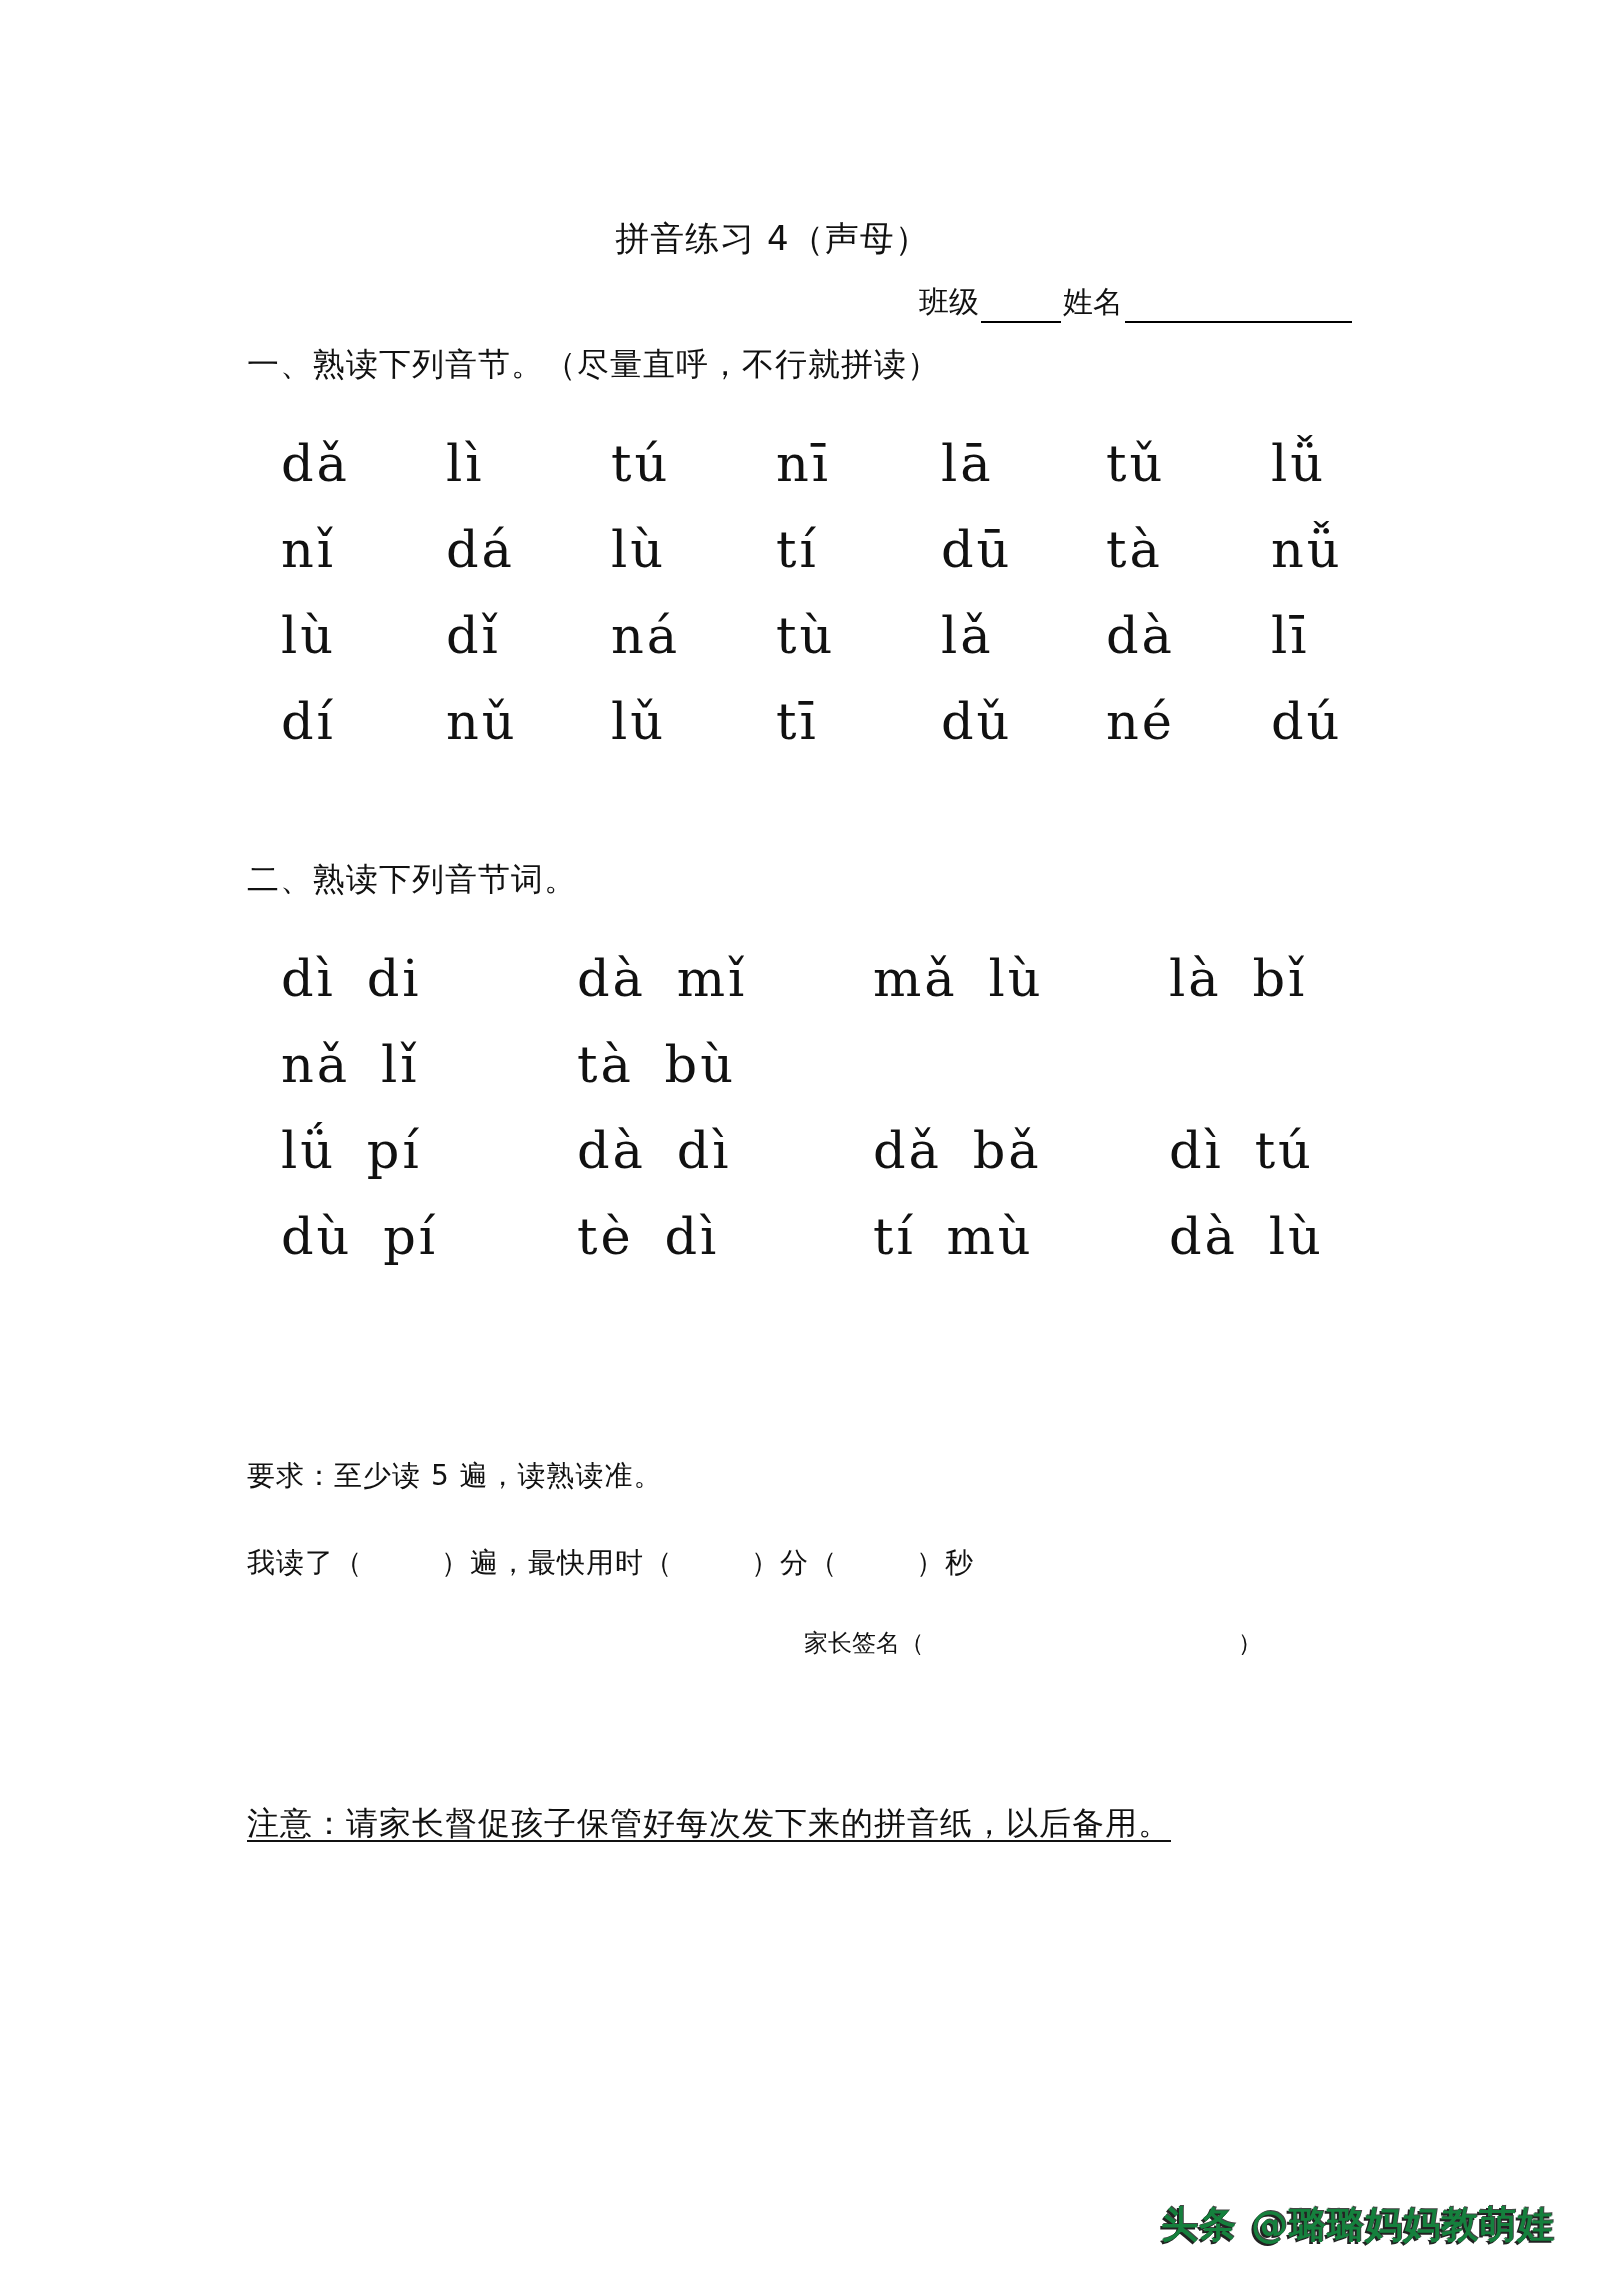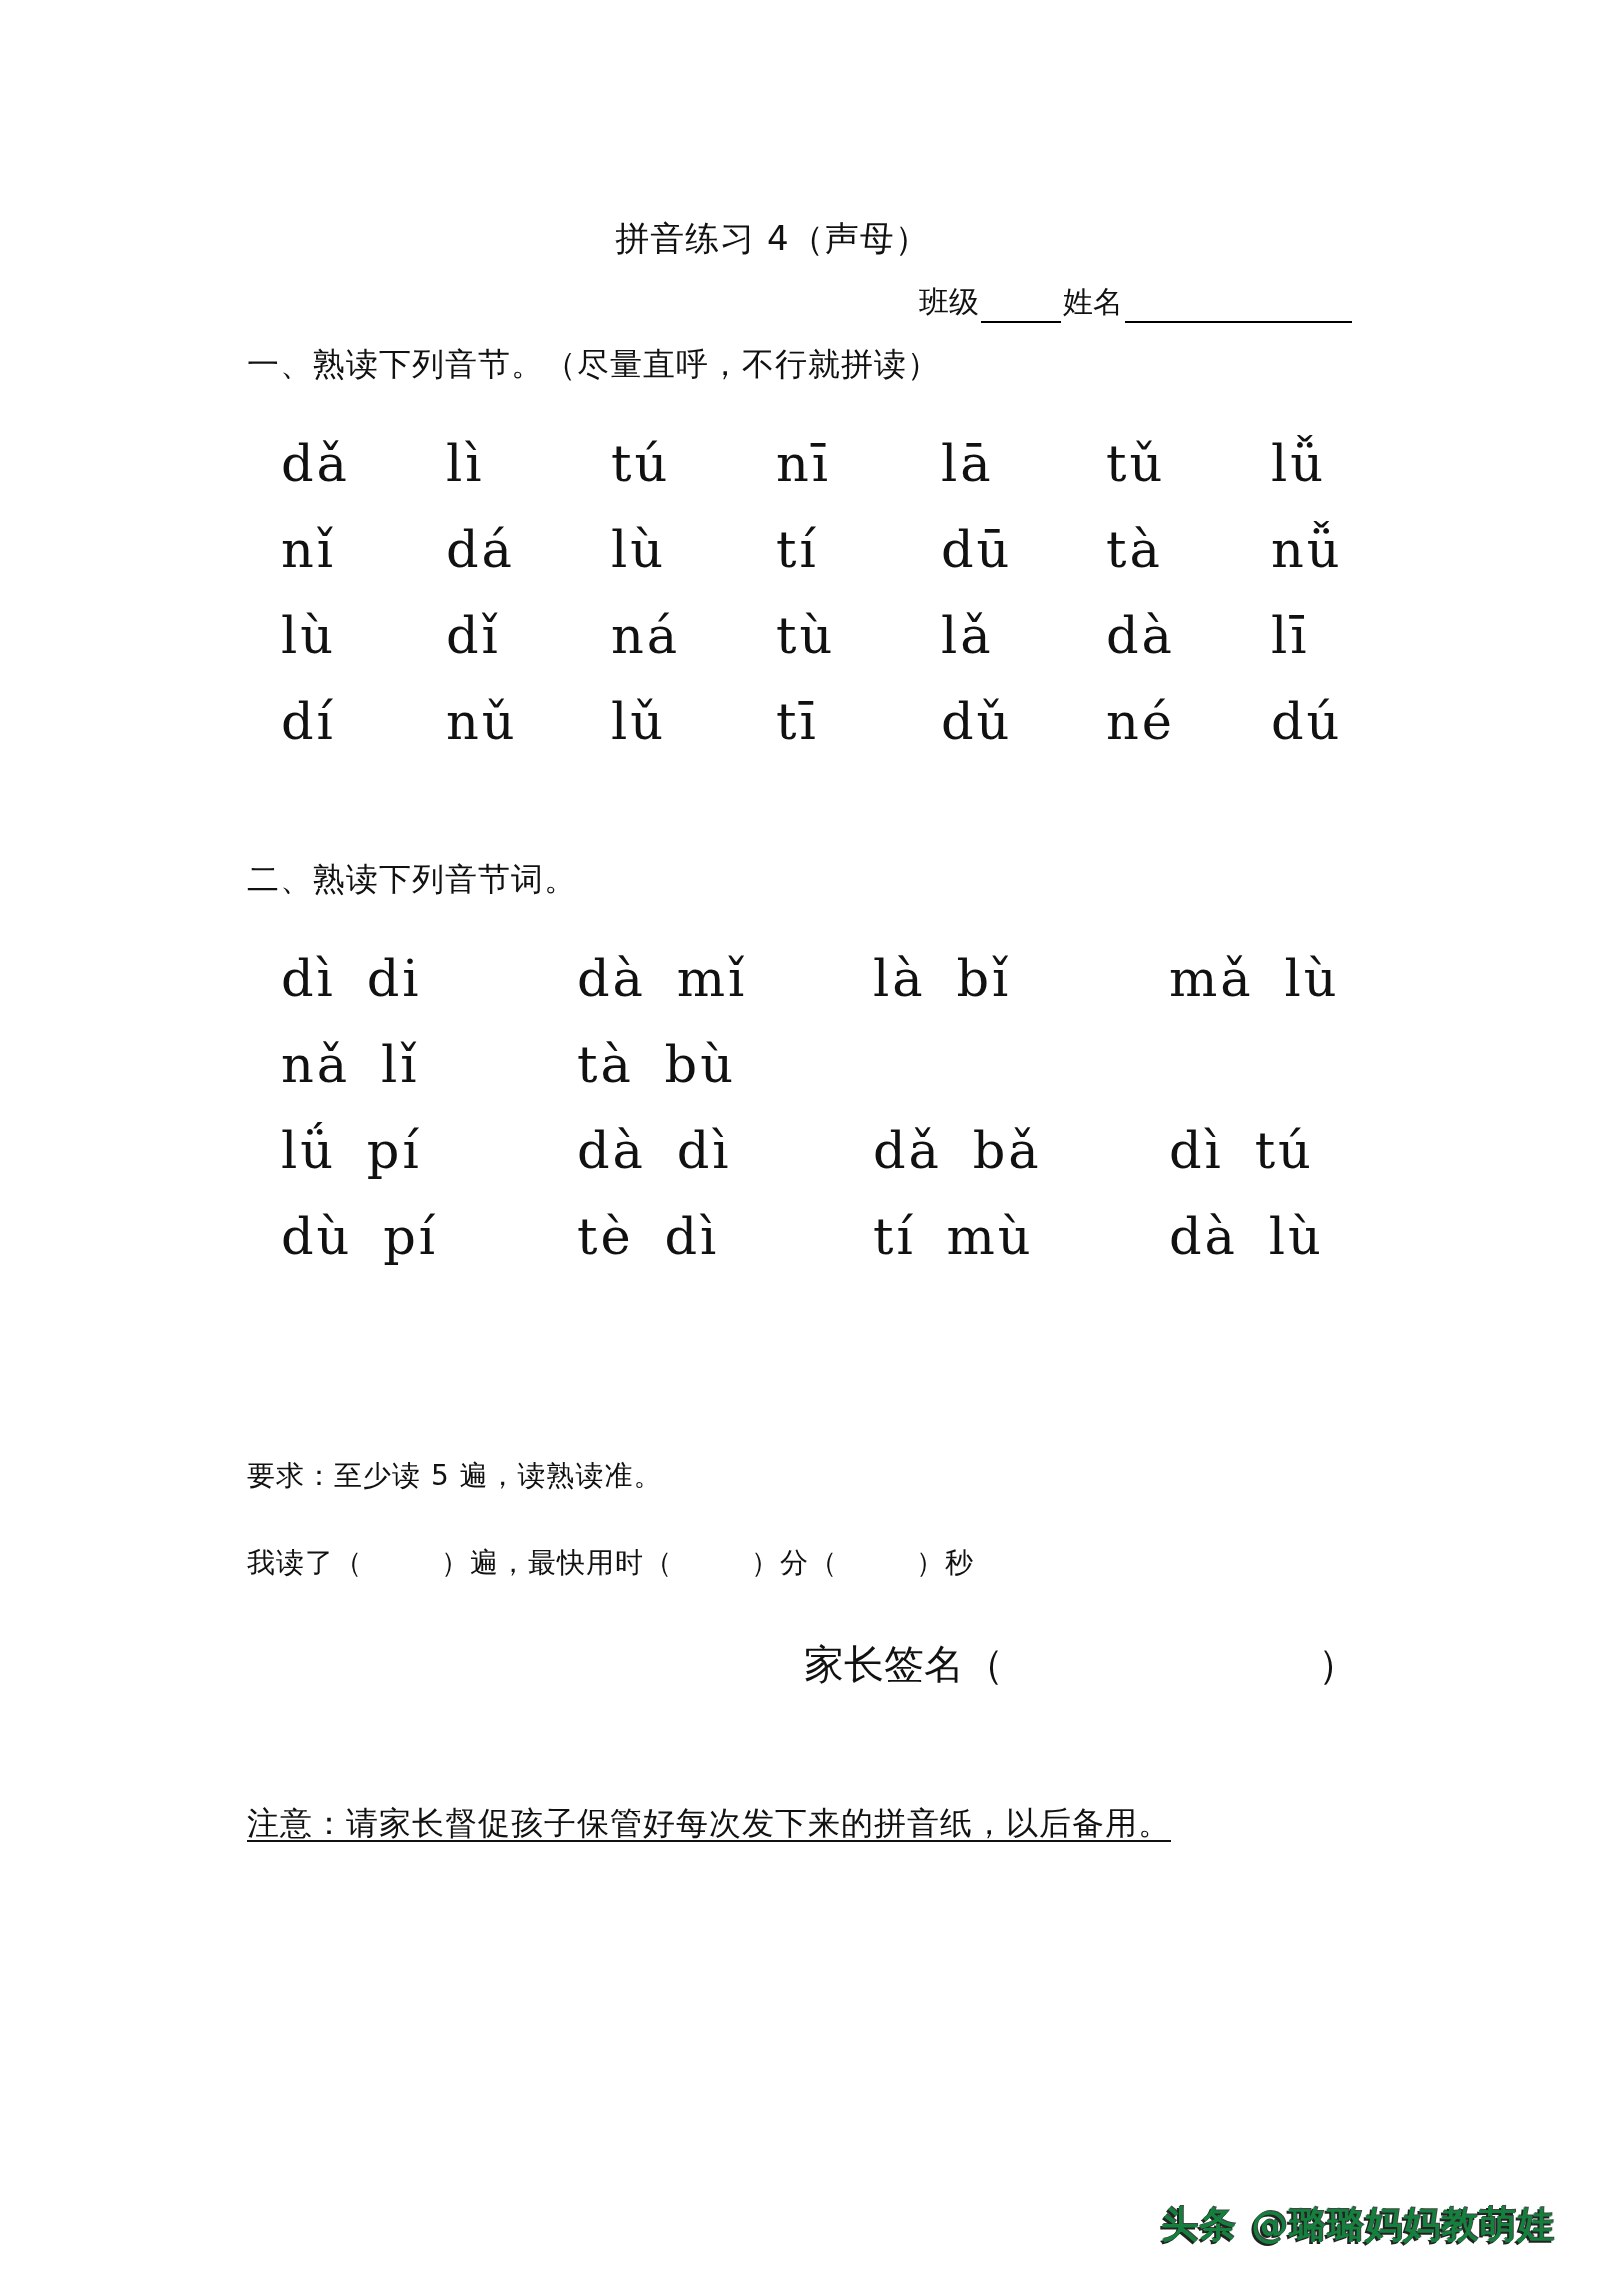--- a/index.html
+++ b/index.html
@@ -16,21 +16,21 @@
   .grid1 { position: absolute; left: 281px; top: 421px; }
   .grid1 .row { display: flex; height: 86px; }
   .grid1 .cell { width: 165px; font-size: 51px; letter-spacing: 2.9px; line-height: 85px; }
   .grid2 { position: absolute; left: 281px; top: 936px; }
   .grid2 .row { display: flex; height: 86px; }
   .grid2 .cell { width: 296px; font-size: 51px; letter-spacing: 2.9px; line-height: 85px; word-spacing: 11.8px; }
   .req { left: 247px; font-size: 28px; letter-spacing: 1px; }
   #req1 { top: 1457px; }
   #req2 { top: 1544px; display: flex; }
   .paren-gap { display: inline-block; }
-  #sign { left: 804px; top: 1627px; font-size: 40px; display: flex; margin-top: 10px; }
+  #sign { left: 804px; top: 1627px; font-size: 24px; display: flex; }
   #notice { left: 247px; top: 1802px; font-size: 32px; text-decoration: underline; text-decoration-thickness: 2px; text-underline-offset: 5.9px; letter-spacing: 1px; }
   #watermark { left: 1161px; top: 2200px; font-size: 37px; color: #15803d; font-weight: bold;
                text-shadow: -2px 2px 0 #222, 1px -1px 0 #444; letter-spacing: 1px; }
 </style>
 </head>
 <body>
 
 <div id="title" class="abs cn">拼音练习 4（声母）</div>
 
 <div id="meta" class="abs cn">
@@ -80,22 +80,22 @@
     <span class="cell">dú</span>
   </div>
 </div>
 
 <div id="h2" class="abs h cn">二、熟读下列音节词。</div>
 
 <div class="grid2">
   <div class="row">
     <span class="cell">dì di</span>
     <span class="cell">dà mǐ</span>
+    <span class="cell">mǎ lù</span>
     <span class="cell">là bǐ</span>
-    <span class="cell">mǎ lù</span>
   </div>
   <div class="row">
     <span class="cell">nǎ lǐ</span>
     <span class="cell">tà bù</span>
   </div>
   <div class="row">
     <span class="cell">lǘ pí</span>
     <span class="cell">dà dì</span>
     <span class="cell">dǎ bǎ</span>
     <span class="cell">dì tú</span>

